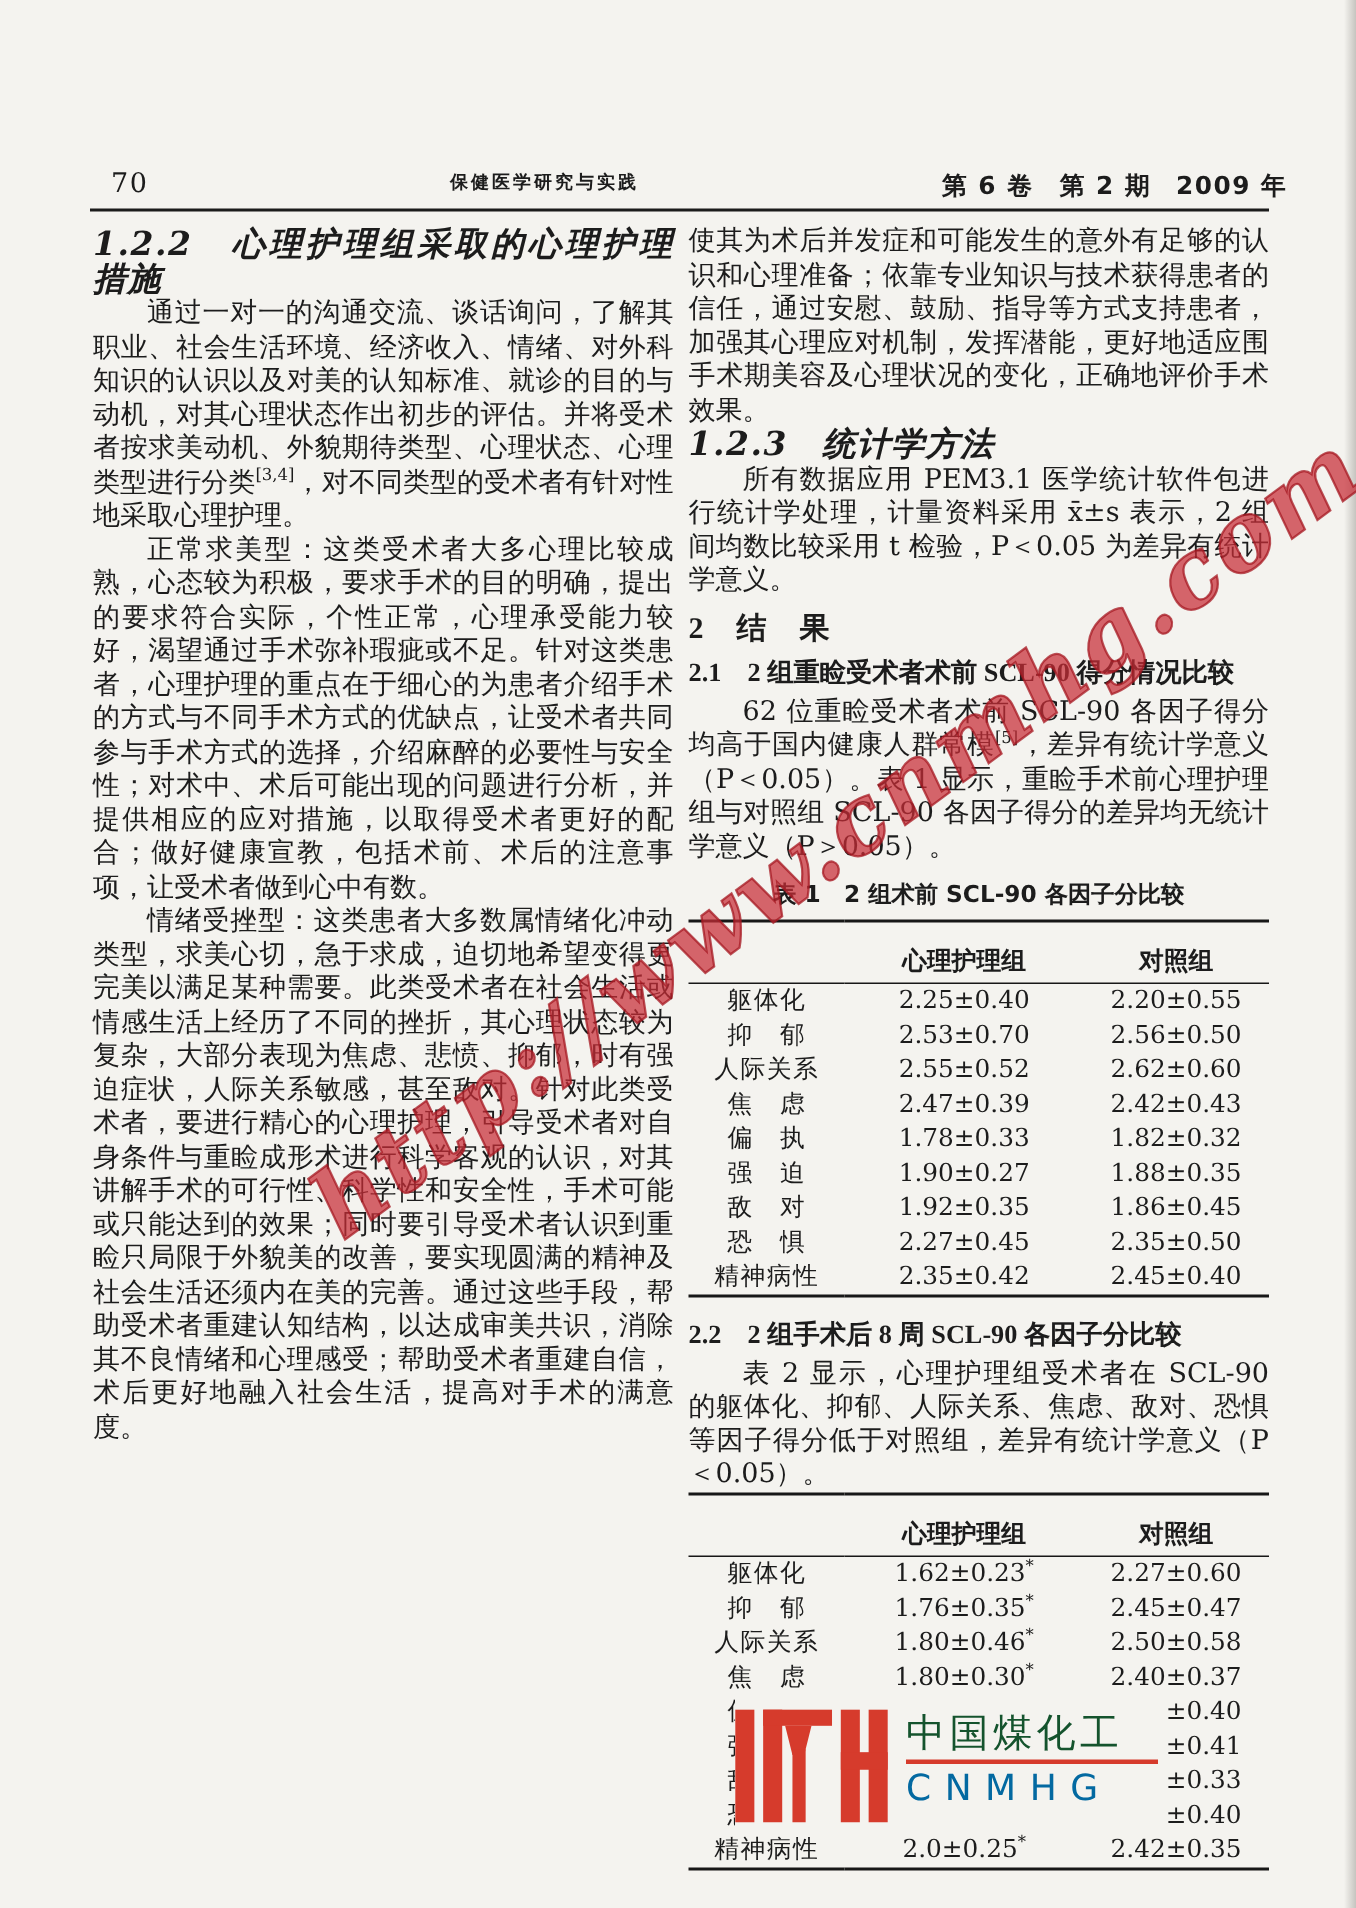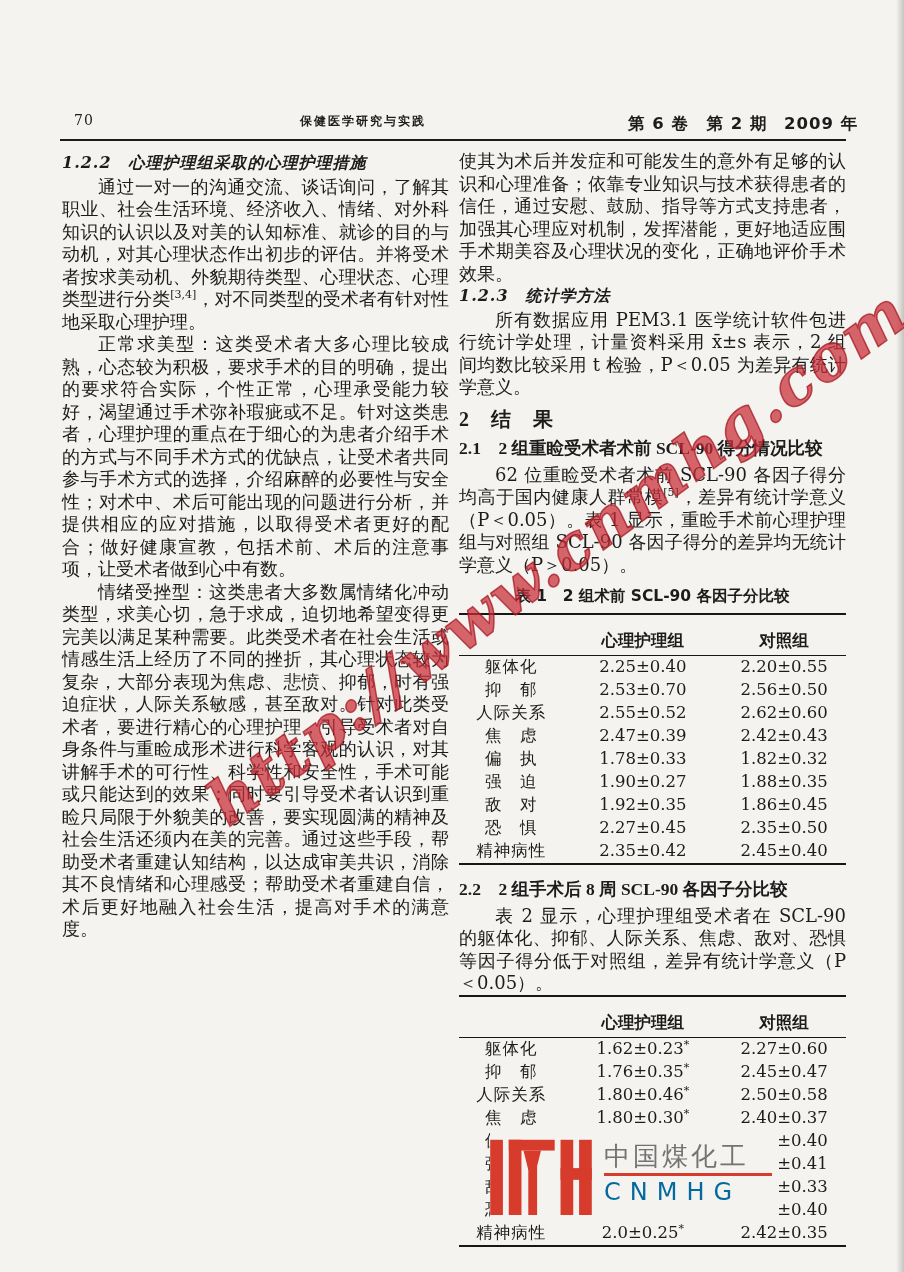--- a/index.html
+++ b/index.html
@@ -10,38 +10,38 @@
     background:#f4f3ef;
     overflow:hidden;
     font-family:"DejaVu Serif","Liberation Serif",serif;
     color:#1c1c1c;
   }
   .edge-shadow{
     position:absolute;right:0;top:0;width:8px;height:100%;
     background:linear-gradient(to left, rgba(110,108,102,0.35), rgba(110,108,102,0));
   }
   
-  .hdr-pageno{position:absolute;left:74px;top:112px;font-size:14px;letter-spacing:1px;}
+  .hdr-pageno{position:absolute;left:74px;top:112px;font-size:18px;letter-spacing:1px;}
   .hdr-journal{position:absolute;left:300px;top:113px;width:340px;text-align:left;
     font-size:12px;font-weight:bold;letter-spacing:2px;
     font-family:"DejaVu Sans","Liberation Sans",sans-serif;}
   .hdr-vol{position:absolute;left:628px;top:113px;font-size:16.5px;font-weight:bold;
     font-family:"DejaVu Sans","Liberation Sans",sans-serif;letter-spacing:1px;}
   .hdr-year{position:absolute;left:784px;top:113px;font-size:16.5px;font-weight:bold;
     font-family:"DejaVu Sans","Liberation Sans",sans-serif;letter-spacing:1px;}
   .hdr-rule{position:absolute;left:60px;top:139px;width:786px;height:0;
     border-top:2.5px solid #1b1b1b;}
   
   .col{position:absolute;width:387px;font-size:18px;line-height:22.5px;
     text-align:justify;word-break:break-all;}
   .col-left{left:62px;top:152px;}
   .col-right{left:459px;top:150px;}
   .col p{margin:0;text-indent:2em;}
   .col p.no-indent{text-indent:0;}
-  .h-kai{font-style:italic;font-weight:bold;font-size:16px;margin:0 0 1px 0;letter-spacing:1px;}
+  .h-kai{font-style:italic;font-weight:bold;font-size:22px;margin:0 0 1px 0;letter-spacing:1px;}
   .h-sans{font-family:Liberation Serif, serif;font-weight:bold;margin:0;}
   .h-level1{font-size:20px;margin:9px 0 7px 0;letter-spacing:1px;}
   .h-level2{font-size:17.5px;margin:3px 0 4px 0;}
   sup.ref{font-size:11px;line-height:0;}
   
   .tbl-caption{font-family:"DejaVu Sans","Liberation Sans",sans-serif;font-weight:bold;
     font-size:15.5px;text-align:center;margin:9px 0 5px 0;text-indent:0;}
   table.data{width:100%;border-collapse:collapse;
     border-top:2.5px solid #171717;border-bottom:2.5px solid #171717;
     font-size:16.5px;}
@@ -63,21 +63,21 @@
     color:rgba(199,44,54,0.72);
     -webkit-text-stroke:1.5px rgba(165,24,34,0.75);
     pointer-events:none;z-index:5;white-space:nowrap;
   }
   
   .logo{position:absolute;left:490px;top:1127px;width:288px;height:92px;
     background:#f4f3ef;z-index:6;display:flex;align-items:center;}
   .logo-mark{width:102px;height:84px;flex:0 0 auto;}
   .logo-text{margin-left:12px;flex:1;}
   .logo-cn{font-family:"DejaVu Sans","Liberation Sans",sans-serif;
-    font-size:26px;color:#737373;letter-spacing:3px;line-height:30px;}
+    font-size:26px;color:#14532d;letter-spacing:3px;line-height:30px;}
   .logo-rule{height:3px;background:#d63b2c;margin:2px 0 3px 0;width:168px;}
   .logo-en{font-family:"DejaVu Sans","Liberation Sans",sans-serif;
     font-size:24px;color:#0369a1;letter-spacing:9px;line-height:26px;}
 </style>
 </head>
 <body>
 
 <div class="page">
 
   <div class="hdr-pageno">70</div>

